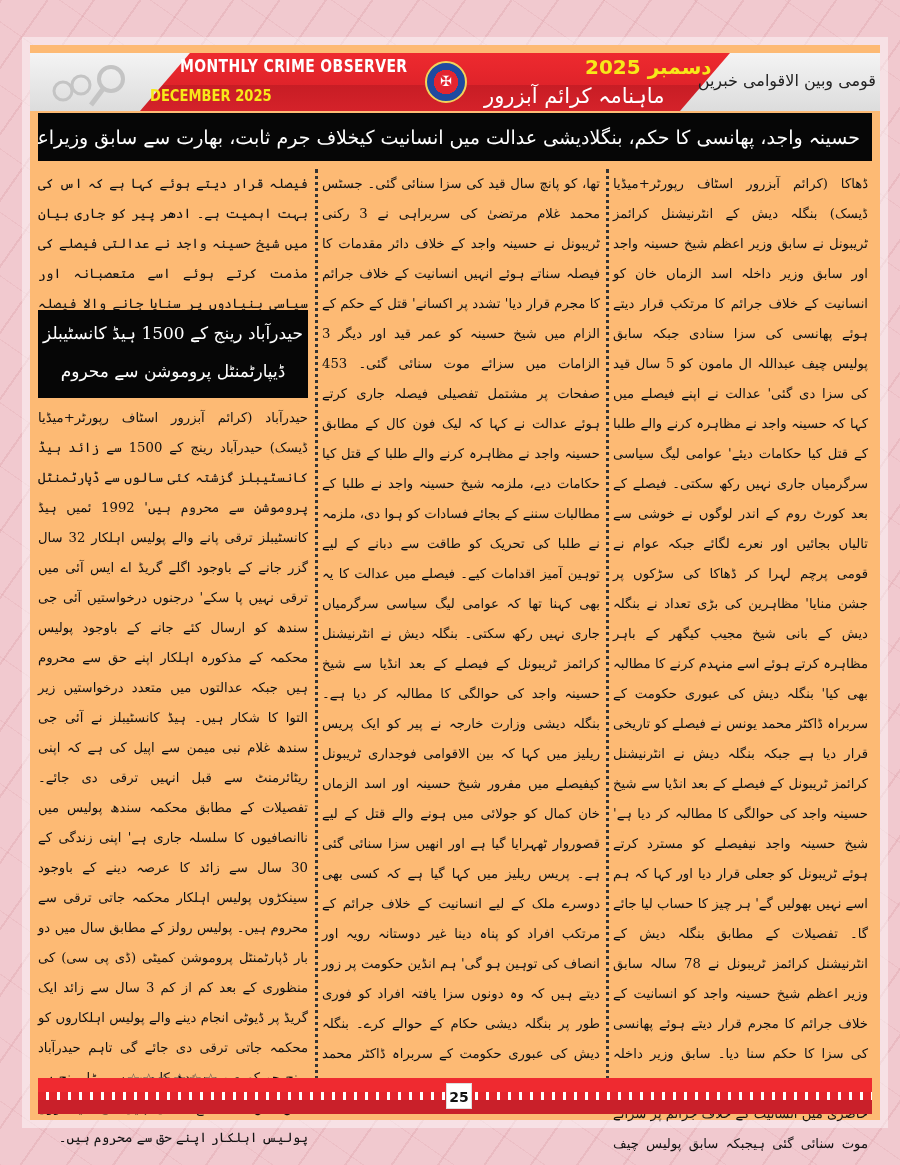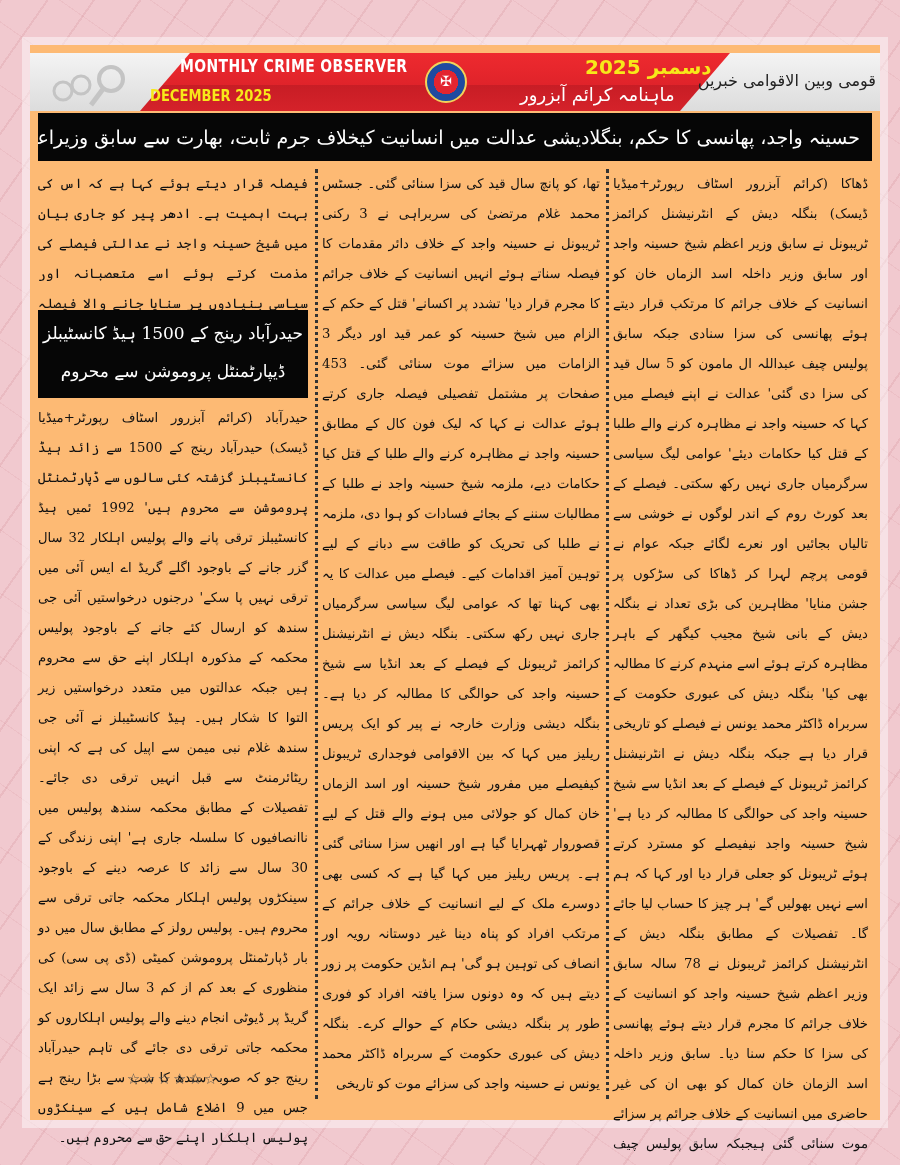--- a/index.html
+++ b/index.html
@@ -42,21 +42,21 @@
     position: absolute; left: 395px; top: 8px; width: 42px; height: 42px; border-radius: 50%;
     background: radial-gradient(circle, #e32530 0 45%, #1e4aa0 46% 100%);
     border: 2px solid #f2d35a;
   }
   .banner-logo .eagle { position:absolute; left:10px; top:9px; width:18px; height:18px; color:#fff; font-size:14px; text-align:center; line-height:18px; }
   .banner-ur-date {
     position: absolute; left: 555px; top: 2px; font-size: 20px; font-weight: bold; color: #f7e81a;
     direction: rtl; white-space: nowrap;
   }
   .banner-ur-title {
-    position: absolute; left: 490px; top: 31px; font-size: 18px; color: #fff; direction: rtl; white-space: nowrap;
+    position: absolute; left: 454px; top: 31px; font-size: 21px; color: #fff; direction: rtl; white-space: nowrap;
   }
   .banner-section {
     position: absolute; right: 4px; top: 18px; font-size: 16px; color: #222; direction: rtl; white-space: nowrap; text-align: center;
   }
   
   .headline {
     position: absolute; left: 8px; top: 68px; width: 834px; height: 48px;
     background: #060606; color: #fff; direction: rtl;
     font-family: "DejaVu Serif", serif; font-size: 19px; line-height: 48px; text-align: center;
     white-space: nowrap; overflow: hidden; padding: 0 12px;
@@ -129,13 +129,17 @@
   <div class="col col-right">ڈھاکا (کرائم آبزرور اسٹاف رپورٹر+میڈیا ڈیسک) بنگلہ دیش کے انٹرنیشنل کرائمز ٹریبونل نے سابق وزیر اعظم شیخ حسینہ واجد اور سابق وزیر داخلہ اسد الزماں خان کو انسانیت کے خلاف جرائم کا مرتکب قرار دیتے ہوئے پھانسی کی سزا سنادی جبکہ سابق پولیس چیف عبداللہ ال مامون کو 5 سال قید کی سزا دی گئی' عدالت نے اپنے فیصلے میں کہا کہ حسینہ واجد نے مظاہرہ کرنے والے طلبا کے قتل کیا حکامات دیئے' عوامی لیگ سیاسی سرگرمیاں جاری نہیں رکھ سکتی۔ فیصلے کے بعد کورٹ روم کے اندر لوگوں نے خوشی سے تالیاں بجائیں اور نعرے لگائے جبکہ عوام نے قومی پرچم لہرا کر ڈھاکا کی سڑکوں پر جشن منایا' مظاہرین کی بڑی تعداد نے بنگلہ دیش کے بانی شیخ مجیب کیگھر کے باہر مظاہرہ کرتے ہوئے اسے منہدم کرنے کا مطالبہ بھی کیا' بنگلہ دیش کی عبوری حکومت کے سربراہ ڈاکٹر محمد یونس نے فیصلے کو تاریخی قرار دیا ہے جبکہ بنگلہ دیش نے انٹرنیشنل کرائمز ٹریبونل کے فیصلے کے بعد انڈیا سے شیخ حسینہ واجد کی حوالگی کا مطالبہ کر دیا ہے' شیخ حسینہ واجد نیفیصلے کو مسترد کرتے ہوئے ٹریبونل کو جعلی قرار دیا اور کہا کہ ہم اسے نہیں بھولیں گے' ہر چیز کا حساب لیا جائے گا۔ تفصیلات کے مطابق بنگلہ دیش کے انٹرنیشنل کرائمز ٹریبونل نے 78 سالہ سابق وزیر اعظم شیخ حسینہ واجد کو انسانیت کے خلاف جرائم کا مجرم قرار دیتے ہوئے پھانسی کی سزا کا حکم سنا دیا۔ سابق وزیر داخلہ اسد الزمان خان کمال کو بھی ان کی غیر حاضری میں انسانیت کے خلاف جرائم پر سزائے موت سنائی گئی ہیجبکہ سابق پولیس چیف چوہدری عبداللہ ال مامون، جو عدالت میں موجود تھے اور جنھوں نے جرم قبول کر لیا</div>
   <div class="divider div-b"></div>
   <div class="col col-mid">تھا، کو پانچ سال قید کی سزا سنائی گئی۔ جسٹس محمد غلام مرتضیٰ کی سربراہی نے 3 رکنی ٹریبونل نے حسینہ واجد کے خلاف دائر مقدمات کا فیصلہ سناتے ہوئے انہیں انسانیت کے خلاف جرائم کا مجرم قرار دیا' تشدد پر اکسانے' قتل کے حکم کے الزام میں شیخ حسینہ کو عمر قید اور دیگر 3 الزامات میں سزائے موت سنائی گئی۔ 453 صفحات پر مشتمل تفصیلی فیصلہ جاری کرتے ہوئے عدالت نے کہا کہ لیک فون کال کے مطابق حسینہ واجد نے مظاہرہ کرنے والے طلبا کے قتل کیا حکامات دیے، ملزمہ شیخ حسینہ واجد نے طلبا کے مطالبات سننے کے بجائے فسادات کو ہوا دی، ملزمہ نے طلبا کی تحریک کو طاقت سے دبانے کے لیے توہین آمیز اقدامات کیے۔ فیصلے میں عدالت کا یہ بھی کہنا تھا کہ عوامی لیگ سیاسی سرگرمیاں جاری نہیں رکھ سکتی۔ بنگلہ دیش نے انٹرنیشنل کرائمز ٹریبونل کے فیصلے کے بعد انڈیا سے شیخ حسینہ واجد کی حوالگی کا مطالبہ کر دیا ہے۔ بنگلہ دیشی وزارت خارجہ نے پیر کو ایک پریس ریلیز میں کہا کہ بین الاقوامی فوجداری ٹریبونل کیفیصلے میں مفرور شیخ حسینہ اور اسد الزماں خان کمال کو جولائی میں ہونے والے قتل کے لیے قصوروار ٹھہرایا گیا ہے اور انھیں سزا سنائی گئی ہے۔ پریس ریلیز میں کہا گیا ہے کہ کسی بھی دوسرے ملک کے لیے انسانیت کے خلاف جرائم کے مرتکب افراد کو پناہ دینا غیر دوستانہ رویہ اور انصاف کی توہین ہو گی' ہم انڈین حکومت پر زور دیتے ہیں کہ وہ دونوں سزا یافتہ افراد کو فوری طور پر بنگلہ دیشی حکام کے حوالے کرے۔ بنگلہ دیش کی عبوری حکومت کے سربراہ ڈاکٹر محمد یونس نے حسینہ واجد کی سزائے موت کو تاریخی</div>
   <div class="divider div-a"></div>
   <div class="col col-left col-left-top">فیصلہ قرار دیتے ہوئے کہا ہے کہ اس کی بہت اہمیت ہے۔ ادھر پیر کو جاری بیان میں شیخ حسینہ واجد نے عدالتی فیصلے کی مذمت کرتے ہوئے اسے متعصبانہ اور سیاسی بنیادوں پر سنایا جانے والا فیصلہ قرار دیا ہے۔</div>
 
   <div class="subhead">حیدرآباد رینج کے 1500 ہیڈ کانسٹیبلز ڈیپارٹمنٹل پروموشن سے محروم</div>
   <div class="col col-left col-left-bottom">حیدرآباد (کرائم آبزرور اسٹاف رپورٹر+میڈیا ڈیسک) حیدرآباد رینج کے 1500 سے زائد ہیڈ کانسٹیبلز گزشتہ کئی سالوں سے ڈپارٹمنٹل پروموشن سے محروم ہیں' 1992 ئمیں ہیڈ کانسٹیبلز ترقی پانے والے پولیس اہلکار 32 سال گزر جانے کے باوجود اگلے گریڈ اے ایس آئی میں ترقی نہیں پا سکے' درجنوں درخواستیں آئی جی سندھ کو ارسال کئے جانے کے باوجود پولیس محکمہ کے مذکورہ اہلکار اپنے حق سے محروم ہیں جبکہ عدالتوں میں متعدد درخواستیں زیر التوا کا شکار ہیں۔ ہیڈ کانسٹیبلز نے آئی جی سندھ غلام نبی میمن سے اپیل کی ہے کہ اپنی ریٹائرمنٹ سے قبل انہیں ترقی دی جائے۔ تفصیلات کے مطابق محکمہ سندھ پولیس میں ناانصافیوں کا سلسلہ جاری ہے' اپنی زندگی کے 30 سال سے زائد کا عرصہ دینے کے باوجود سینکڑوں پولیس اہلکار محکمہ جاتی ترقی سے محروم ہیں۔ پولیس رولز کے مطابق سال میں دو بار ڈپارٹمنٹل پروموشن کمیٹی (ڈی پی سی) کی منظوری کے بعد کم از کم 3 سال سے زائد ایک گریڈ پر ڈیوٹی انجام دینے والے پولیس اہلکاروں کو محکمہ جاتی ترقی دی جائے گی تاہم حیدرآباد رینج جو کہ صوبہ سندھ کا سب سے بڑا رینج ہے جس میں 9 اضلاع شامل ہیں کے سینکڑوں پولیس اہلکار اپنے حق سے محروم ہیں۔</div>
   <div class="stars">☆☆☆☆☆☆</div>
 
+  <div class="footer">
+    <div class="footer-strip"></div>
+    <div class="page-num">25</div>
+  </div>
 </div>
 
 </body></html>

